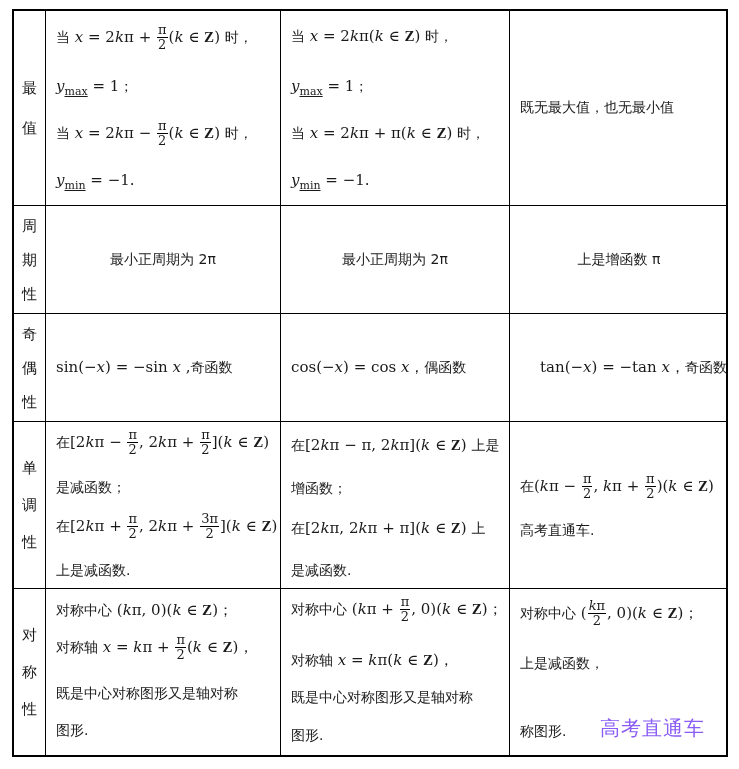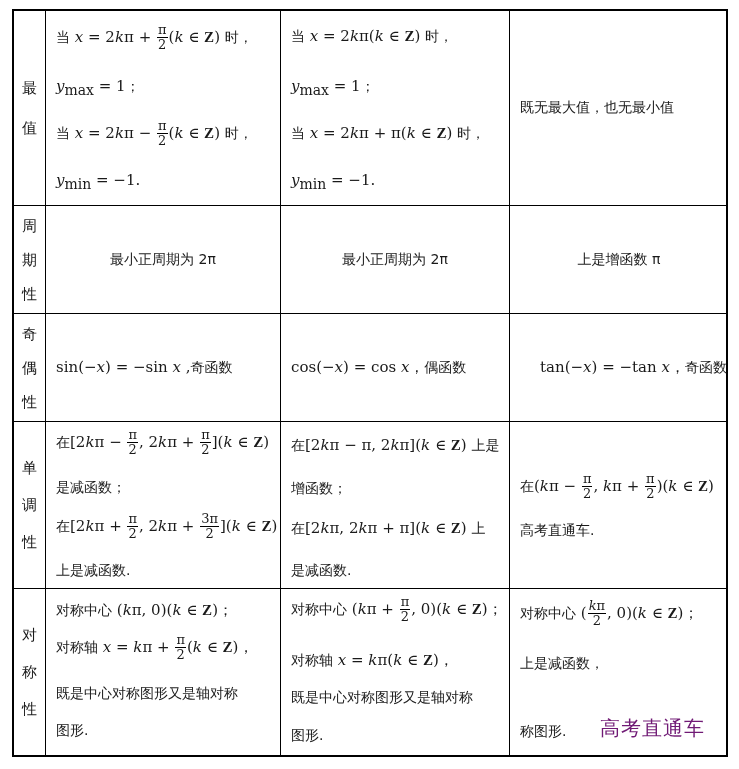--- a/index.html
+++ b/index.html
@@ -12,24 +12,24 @@
   .cell { position: absolute; box-sizing: border-box; font-size: 15px; }
   .hdr { display: flex; flex-direction: column; justify-content: center; align-items: center;
          font-family: "DejaVu Sans", sans-serif; font-size: 15px; line-height: 37px; }
   .ln { position: absolute; left: 10px; white-space: nowrap; font-size: 15px; }
   .i { font-style: italic; }
   .b { font-weight: bold; font-family: "Liberation Serif", serif; }
   .cn { font-family: "DejaVu Sans", sans-serif; font-size: 14px; }
   .frac { display: inline-flex; flex-direction: column; align-items: center; vertical-align: middle;
           font-size: 13px; line-height: 14px; margin: 0 1px; }
   .frac .num { border-bottom: 1px solid #000; padding: 0 1px; }
-  .sub { font-size: 14px; vertical-align: -4px; }
+  .sub { font-size: 11px; vertical-align: -4px; text-decoration: underline; }
   .center { display: flex; align-items: center; justify-content: center; height: 100%; }
   .watermark { position: absolute; left: 600px; top: 715px; font-family: "DejaVu Sans", sans-serif;
-               font-size: 20px; color: #701a75; letter-spacing: 1px; }
+               font-size: 20px; color: #8b5cf6; letter-spacing: 1px; }
 </style>
 </head>
 <body>
 
 <div class="tbl">
   <div class="vline" style="left:31px"></div>
   <div class="vline" style="left:266px"></div>
   <div class="vline" style="left:495px"></div>
   <div class="hline" style="top:194px"></div>
   <div class="hline" style="top:302px"></div>

